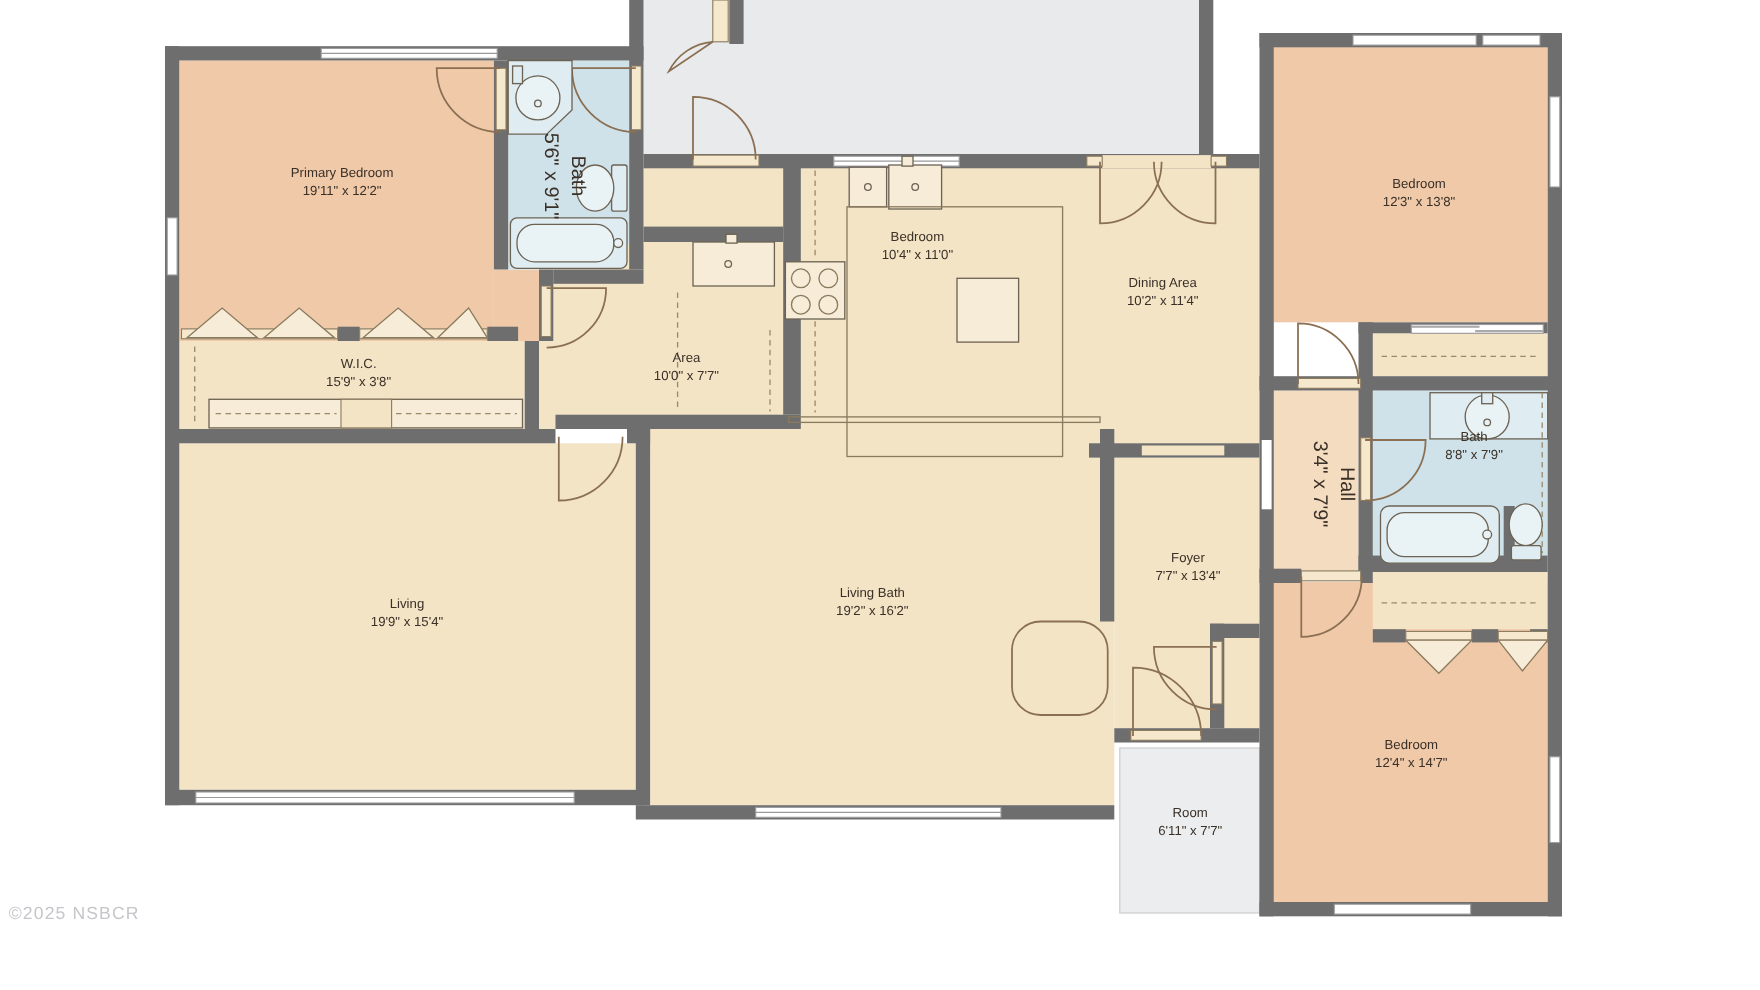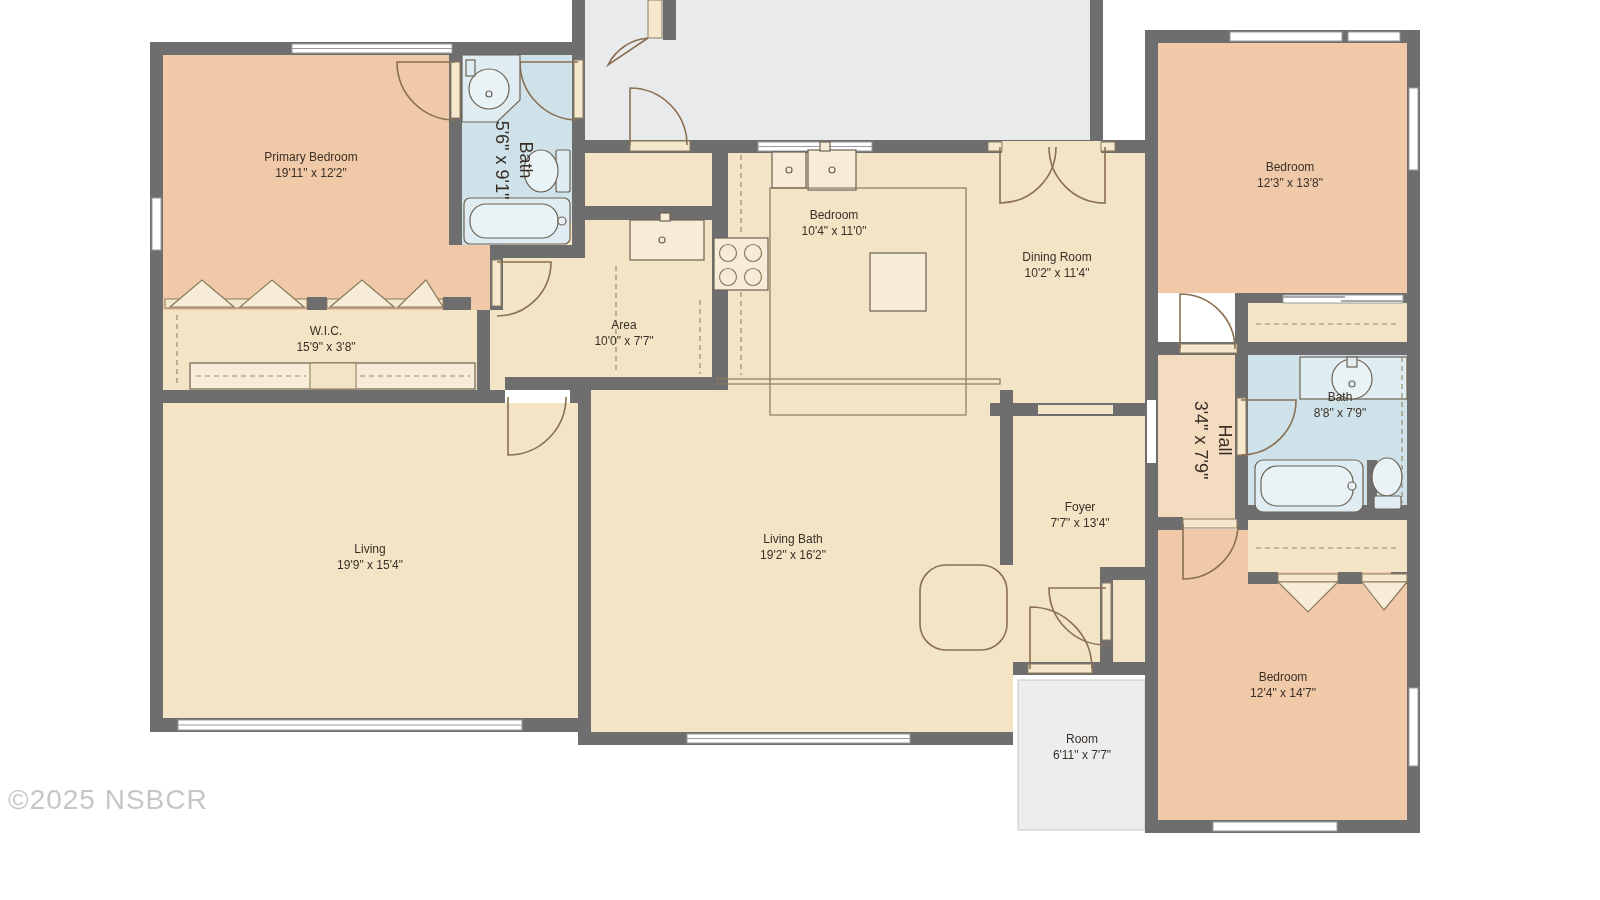--- a/index.html
+++ b/index.html
@@ -4,21 +4,21 @@
 <style>
   html,body{margin:0;padding:0;background:#ffffff;}
   .plan{position:relative;width:1600px;height:900px;overflow:hidden;background:#ffffff;
         font-family:"Liberation Sans", sans-serif;}
   .plan svg{position:absolute;left:0;top:0;}
   .lbl{position:absolute;text-align:center;color:#3a3027;font-size:12px;line-height:1.32;
        transform:translateX(-50%);white-space:nowrap;}
   .lbl.rot{transform:translate(-50%,-50%) rotate(90deg);}
   .lbl .nm,.lbl .dm{display:block;}
   .lbl.small{font-size:18px;}
-  .copyright{position:absolute;left:8px;top:784px;font-size:28px;letter-spacing:1px;
+  .copyright{position:absolute;left:8px;top:822px;font-size:16px;letter-spacing:1px;
              color:#c6c6ca;}
   
   .f-cream{fill:#f3e4c6}.f-salmon{fill:#f0c9a9}.f-hall{fill:#f4dcc0}
   .f-bath{fill:#cfe2e9}.f-gray{fill:#e9eaec}.f-porch{fill:#ecedef}
   .wall{fill:#6e6e6e}
   .win{fill:#ffffff;stroke:#9a9a9a;stroke-width:1}
   .winline{stroke:#9a9a9a;stroke-width:1}
   .sill{fill:#f5e8cd;stroke:#8a7a5e;stroke-width:1}
   .door{fill:none;stroke:#8a6f52;stroke-width:1.6}
   .fx{fill:#dfecf1;stroke:#6d6354;stroke-width:1.2}
@@ -234,21 +234,21 @@
     <span class="nm">Bath</span>
     <span class="dm">5'6" x 9'1"</span>
   </div>
 
   <div class="lbl" style="left:834px;top:208px">
     <span class="nm">Bedroom</span>
     <span class="dm">10'4" x 11'0"</span>
   </div>
 
   <div class="lbl" style="left:1057px;top:250px">
-    <span class="nm">Dining Room</span>
+    <span class="nm">Dining Area</span>
     <span class="dm">10'2" x 11'4"</span>
   </div>
 
   <div class="lbl" style="left:1290px;top:160px">
     <span class="nm">Bedroom</span>
     <span class="dm">12'3" x 13'8"</span>
   </div>
 
   <div class="lbl" style="left:326px;top:324px">
     <span class="nm">W.I.C.</span>

